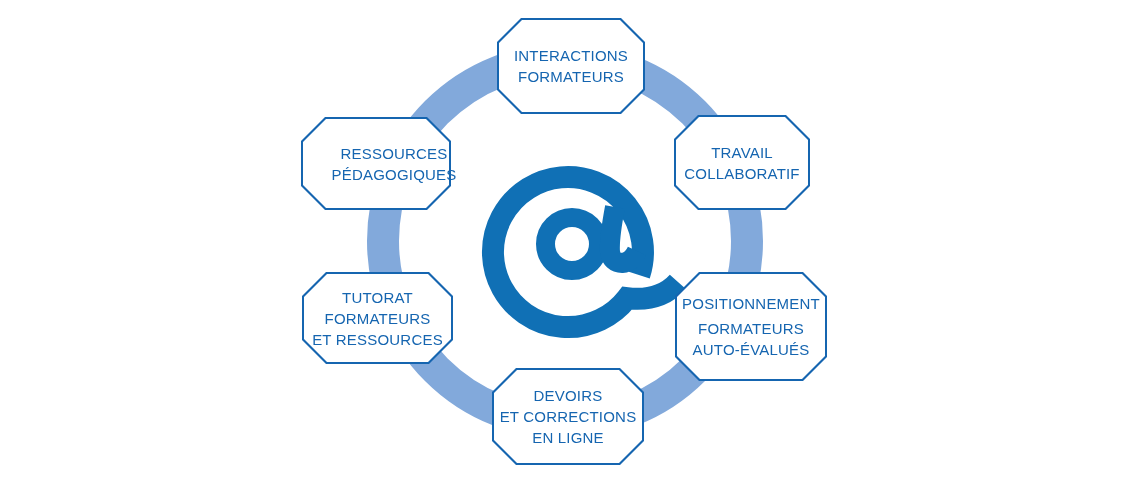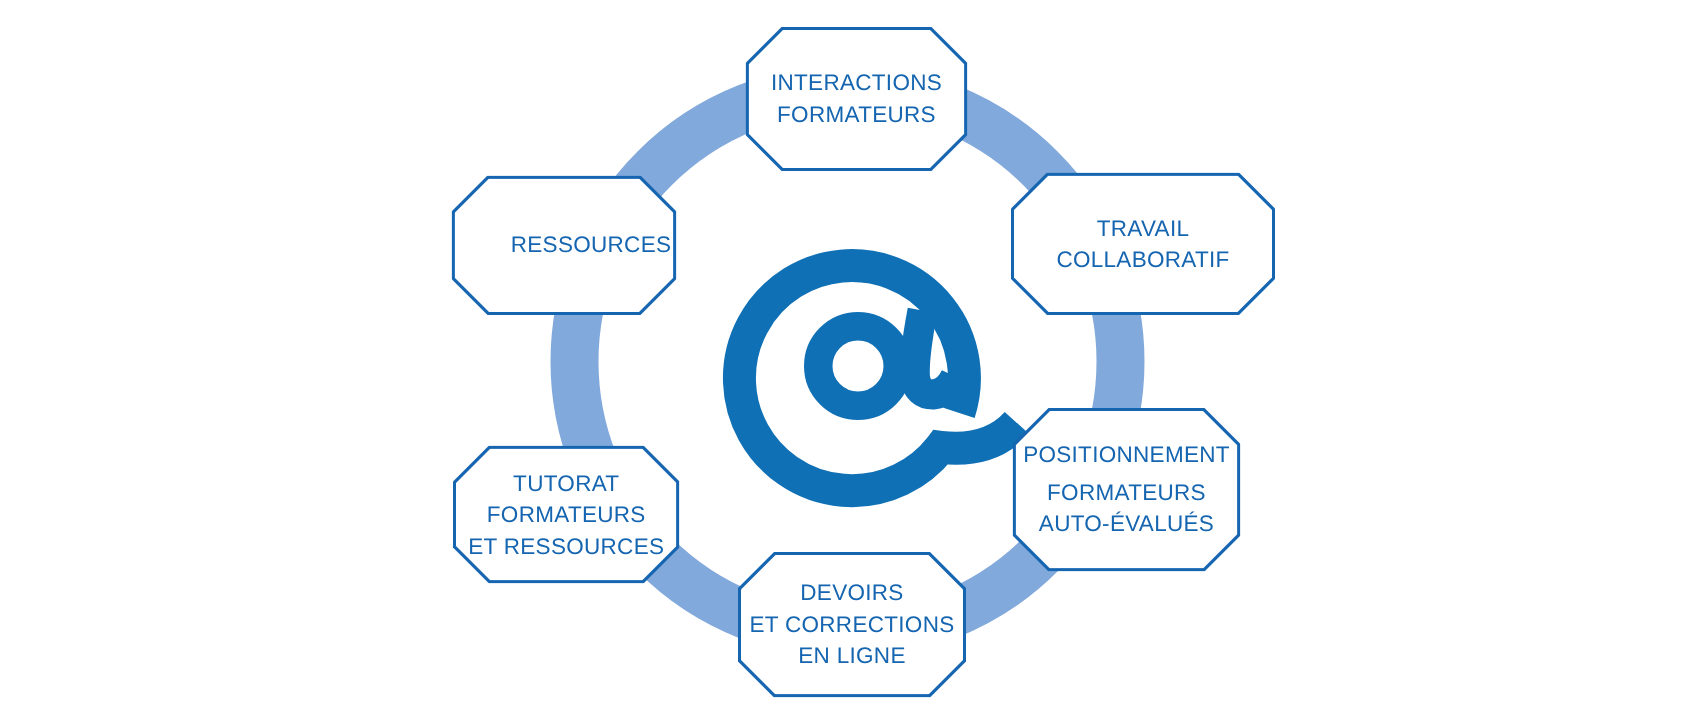--- a/index.html
+++ b/index.html
@@ -49,24 +49,24 @@
   .lines{
     position:relative;z-index:1;height:100%;
     display:flex;flex-direction:column;justify-content:center;align-items:center;
     text-align:center;
     color:var(--accent,#1565B0);
     font-size:15px;line-height:21px;letter-spacing:0.2px;
   }
   .gap-before{margin-top:4px;}
   
   .n-interactions {left:497px;top:18px; width:148px;height:96px;}
-  .n-travail      {left:674px;top:115px;width:176px;height:95px;}
+  .n-travail      {left:674px;top:115px;width:136px;height:95px;}
   .n-positionnement{left:675px;top:272px;width:152px;height:109px;}
   .n-devoirs      {left:492px;top:368px;width:152px;height:97px;}
-  .n-tutorat      {left:302px;top:272px;width:151px;height:92px;margin-top:25px;}
+  .n-tutorat      {left:302px;top:272px;width:151px;height:92px;}
   .n-ressources   {left:301px;top:117px;width:150px;height:93px;padding-left:36px;}
 </style>
 </head>
 <body>
 
 <div class="stage">
 
   <div class="cycle-ring"></div>
 
   <div class="at-wrap">
@@ -115,17 +115,18 @@
     <div class="lines">
       <div>TUTORAT</div>
       <div>FORMATEURS</div>
       <div>ET RESSOURCES</div>
     </div>
   </div>
 
   <div class="oct n-ressources">
     <div class="lines">
       <div>RESSOURCES</div>
+      <div>PÉDAGOGIQUES</div>
       <div></div>
     </div>
   </div>
 
 </div>
 
 </body></html>

